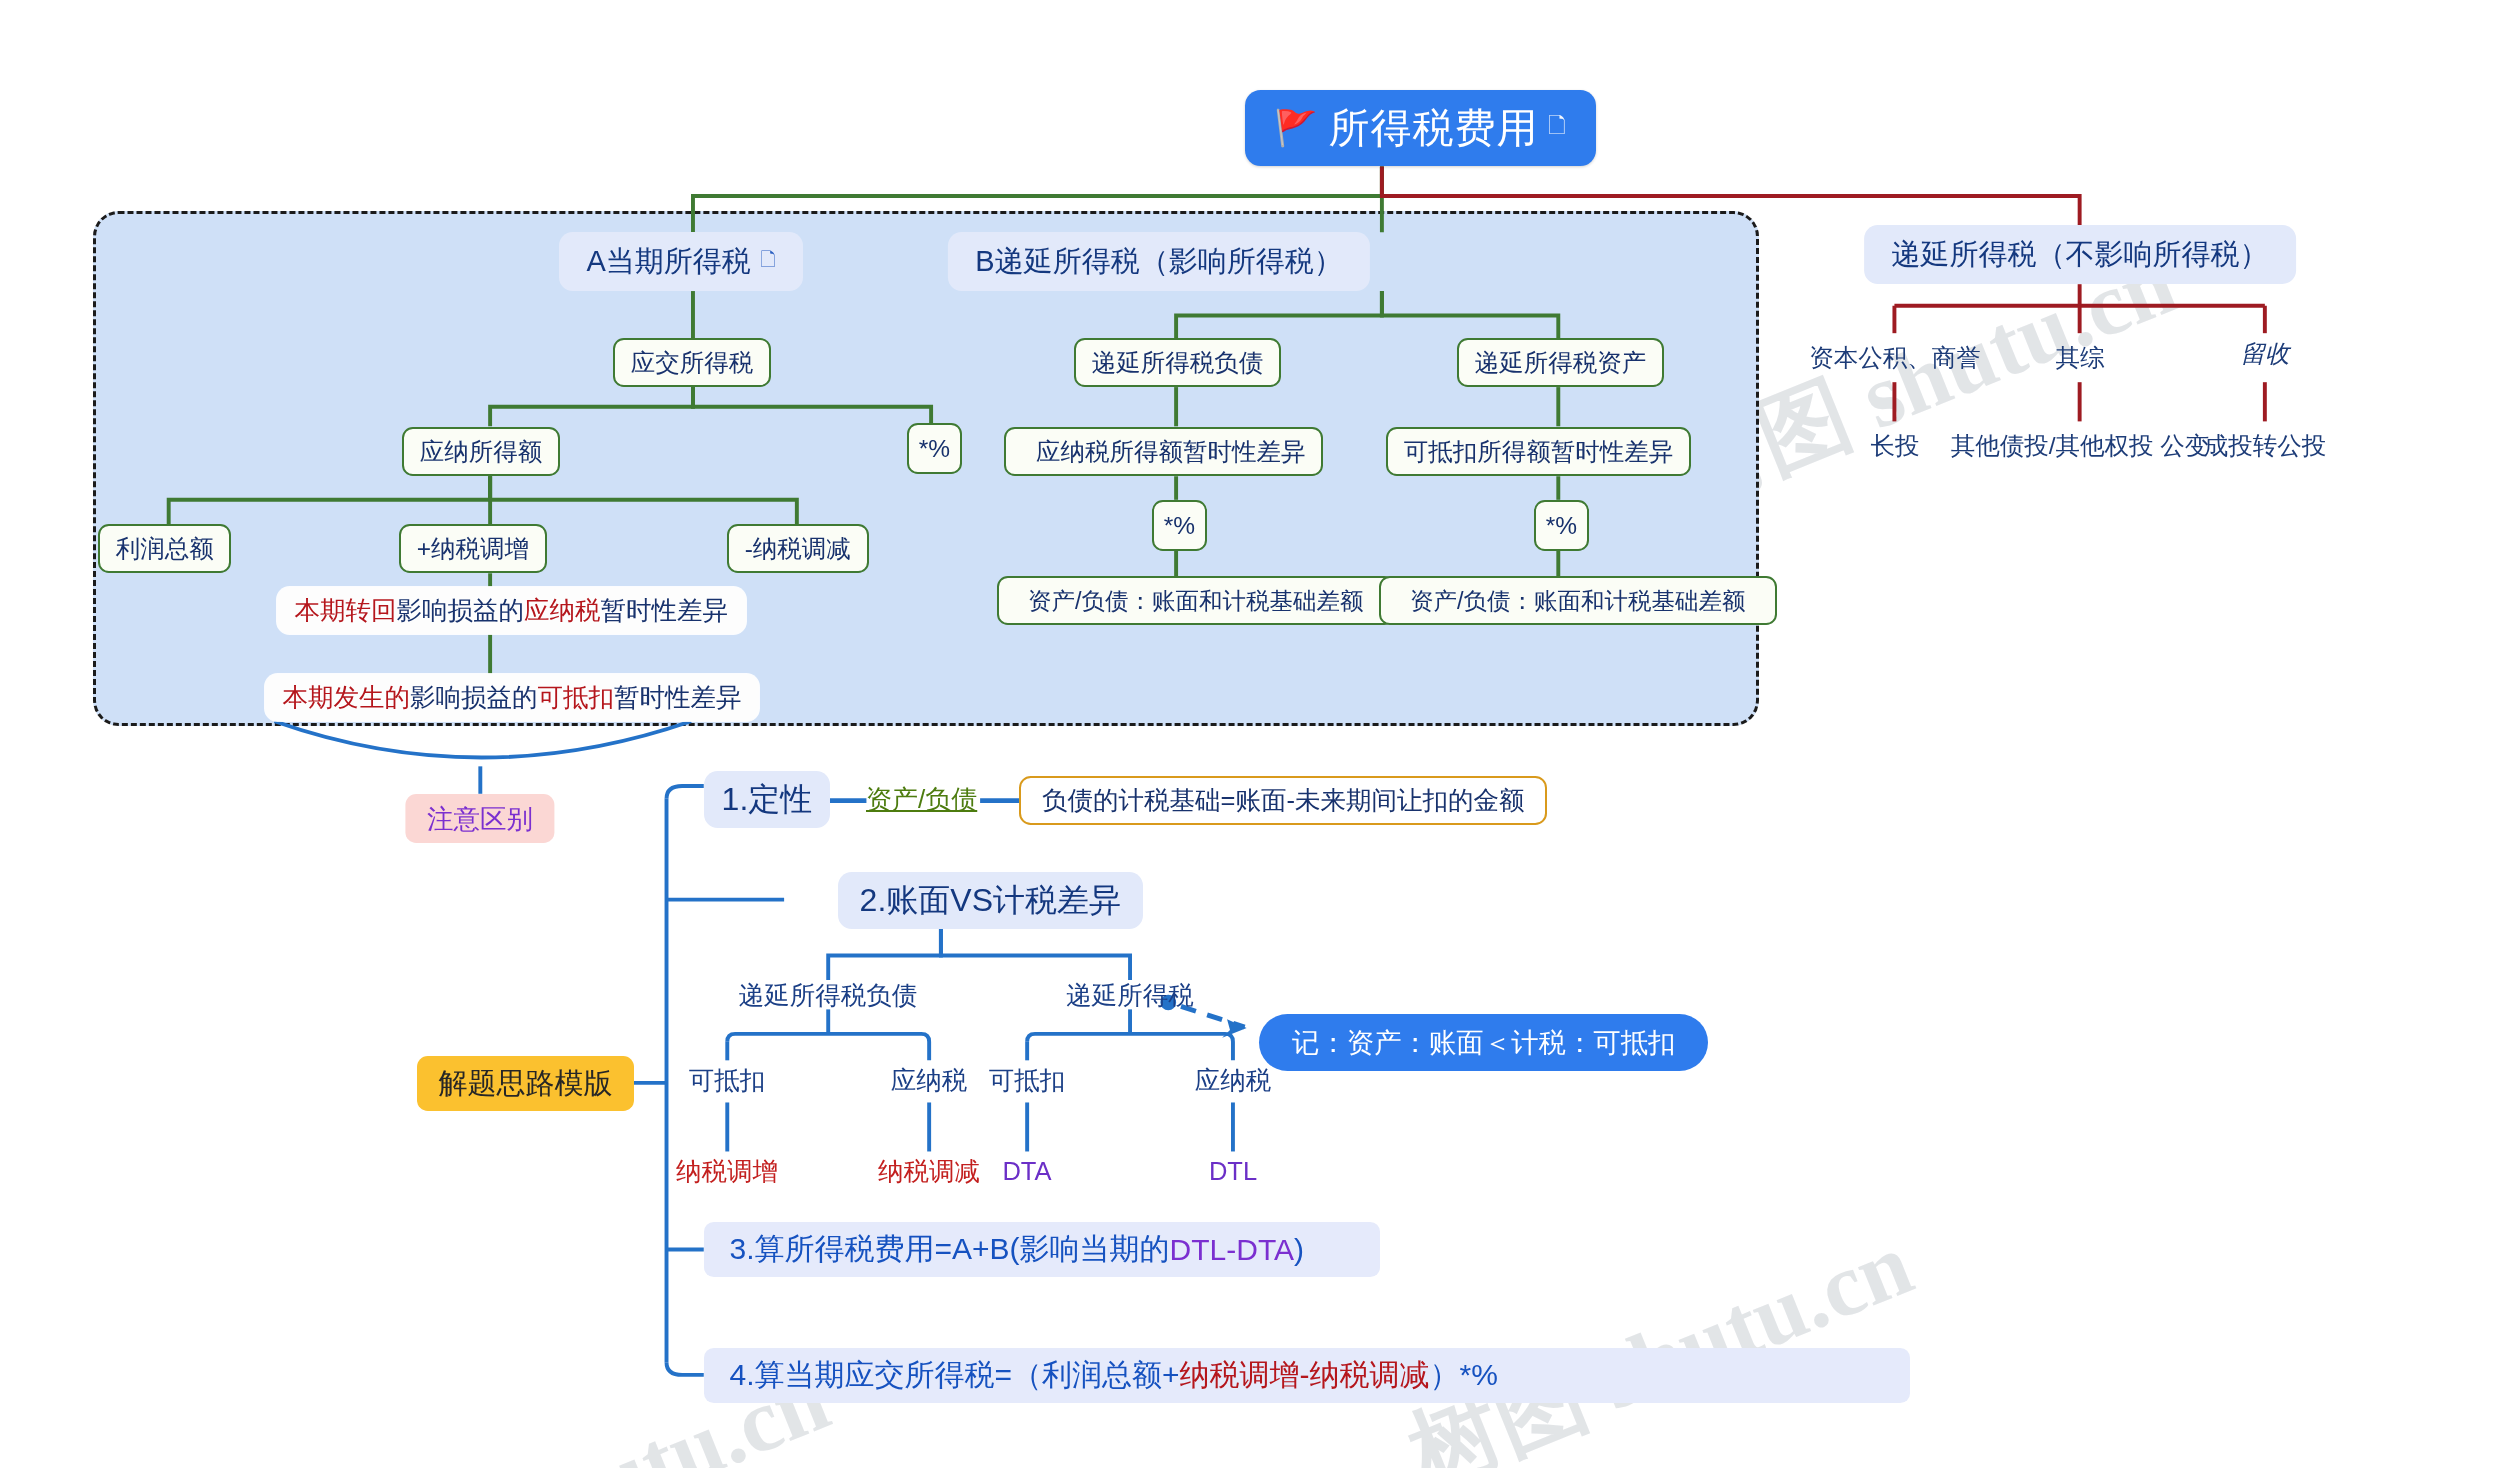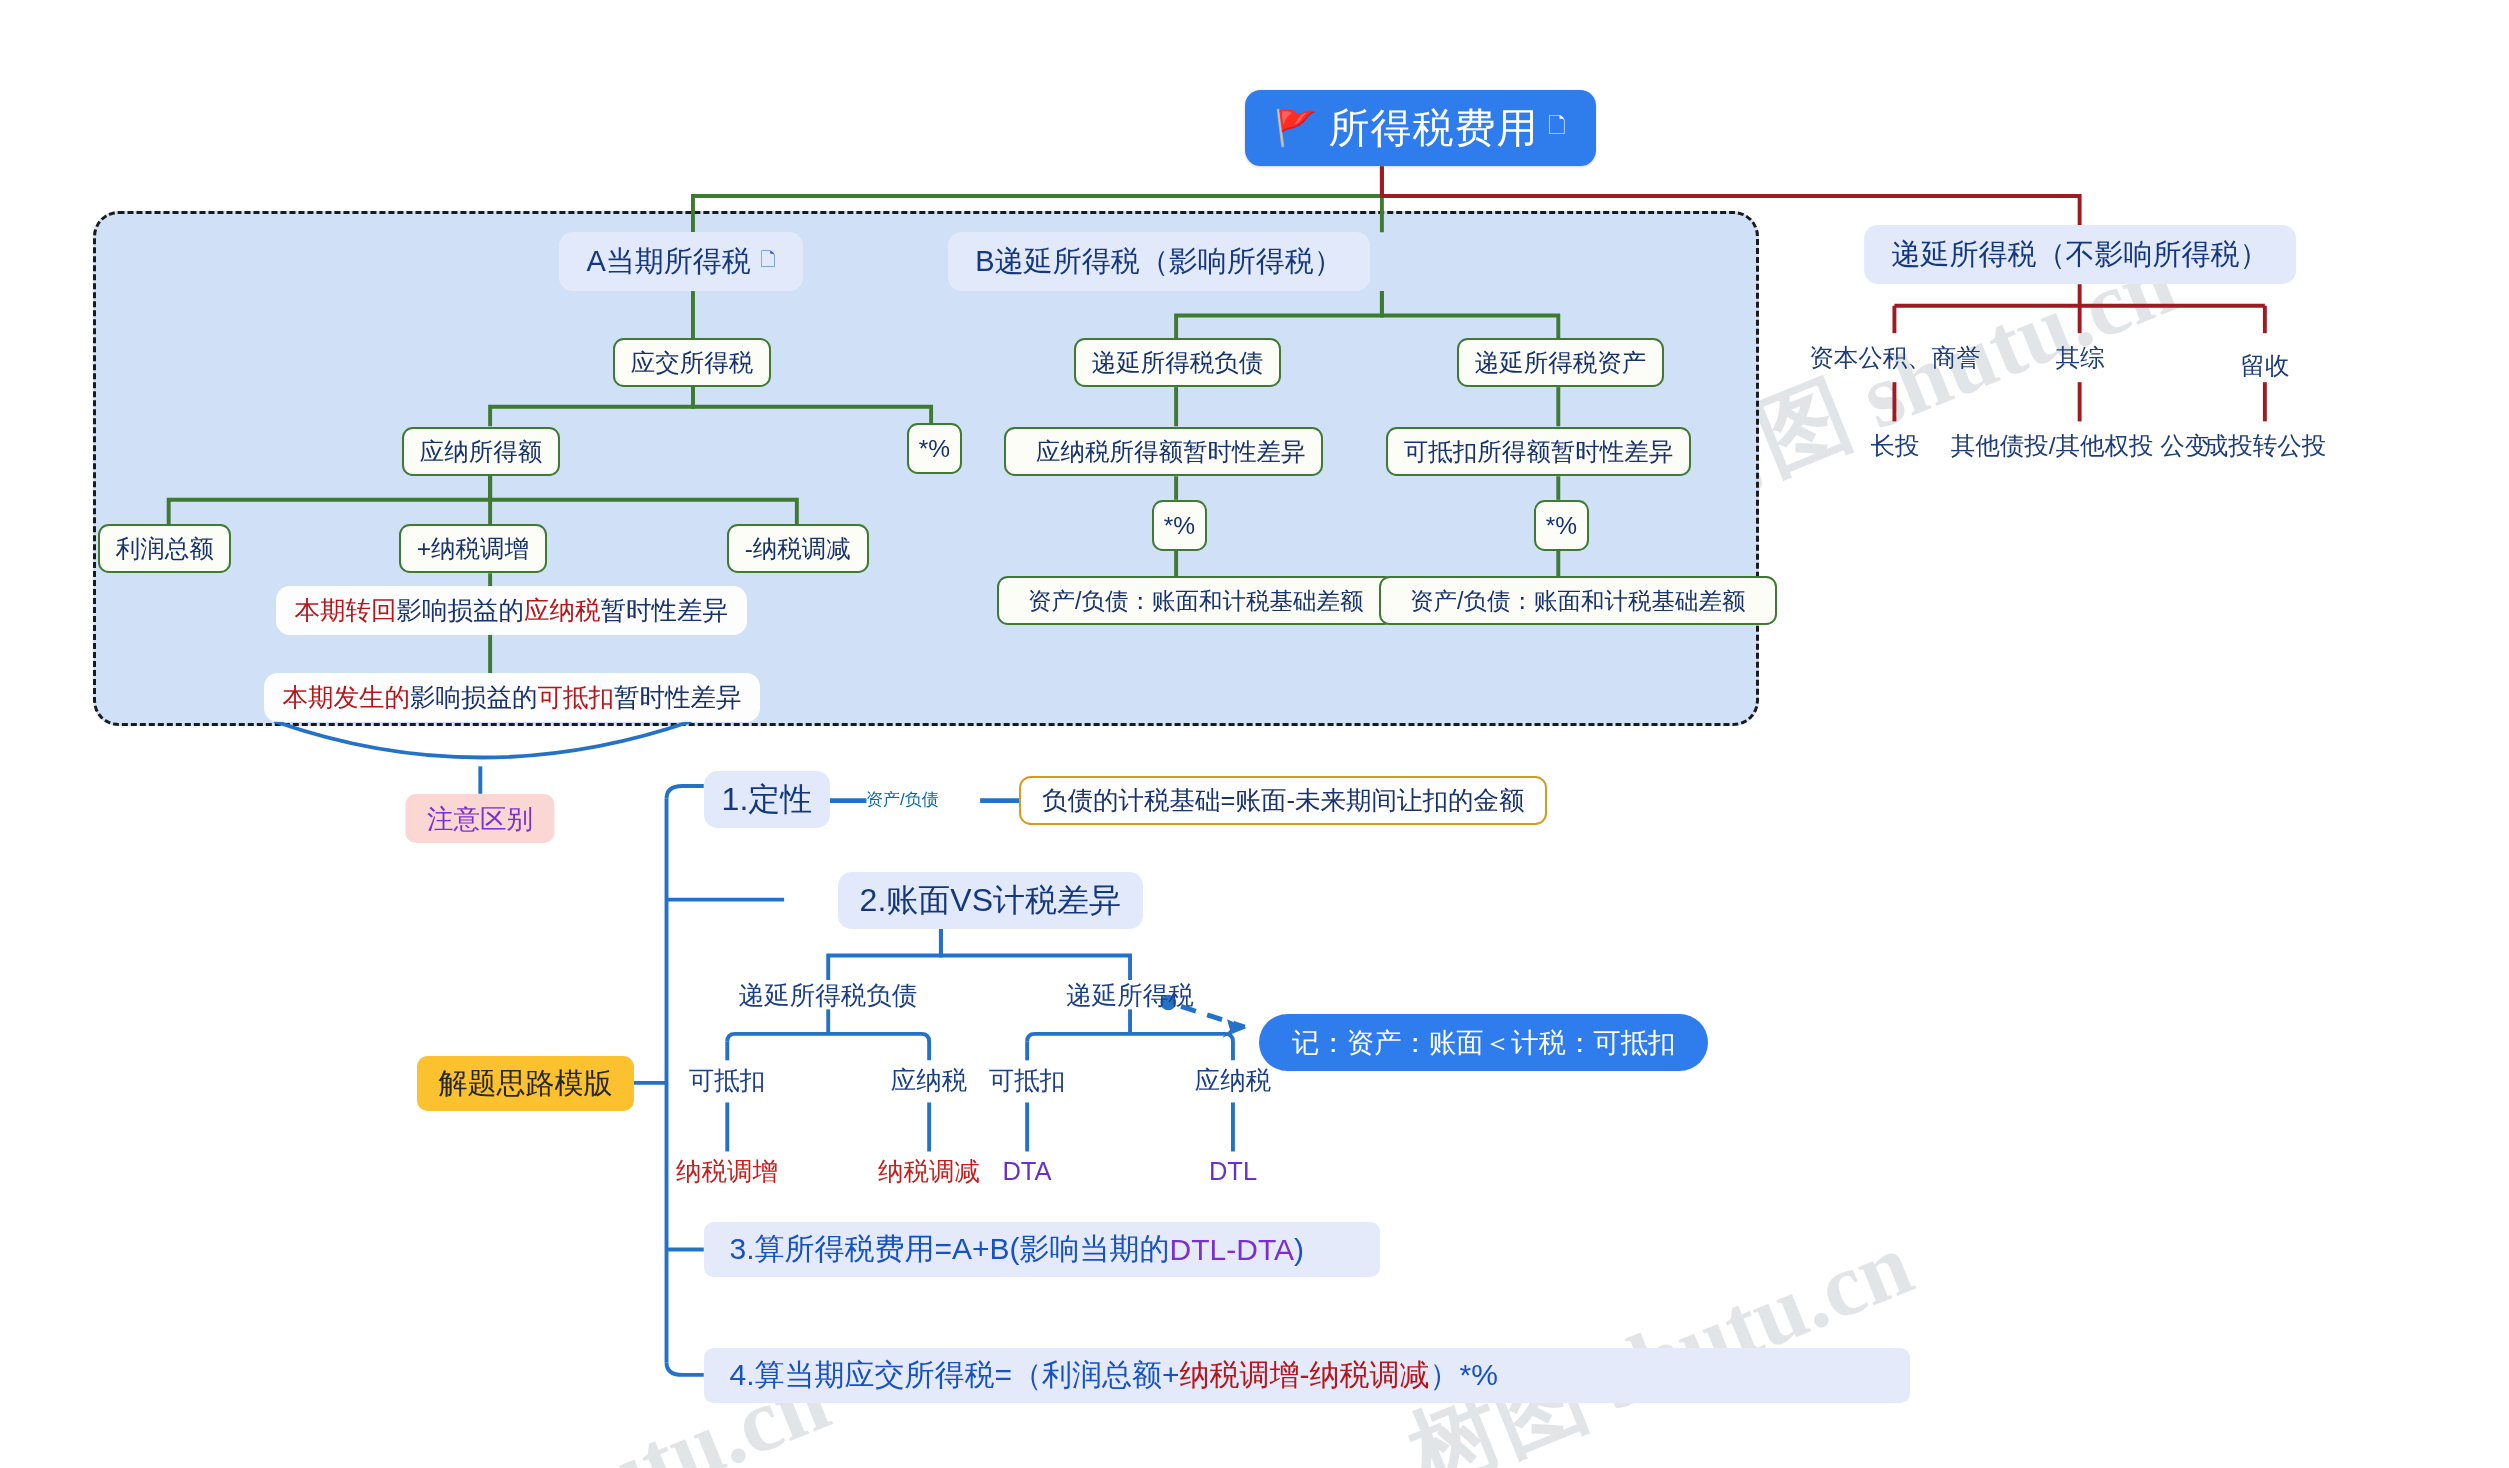--- a/index.html
+++ b/index.html
@@ -92,21 +92,21 @@
     font-size:30px;height:55px;padding:0 25.5px;justify-content:flex-start;
   }
   .stepbar .purple{color:#7b2fd0;}
   .stepbar .red{color:#b5161c;}
   .stepbar .blu{color:#1652c0;}
 
   
   .blbl{color:#1b3f86;font-size:25.5px;background:transparent;}
   .blbl.red{color:#c3201f;}
   .blbl.purple{color:#6b2fc7;}
-  .sublabel{color:#0369a1;font-size:17px;background:transparent;}
+  .sublabel{color:#4d7c0f;font-size:26px;background:transparent;text-decoration:underline;}
 </style>
 </head>
 <body>
 
 <div id="stage">
 
   <div class="wm" style="left:157px;top:461px;font-size:102px;transform:rotate(-22deg);">树图 shutu.cn</div>
   <div class="wm" style="left:1656px;top:421px;font-size:90px;transform:rotate(-22deg);">树图 shutu.cn</div>
   <div class="wm" style="left:1392px;top:1402px;font-size:90px;transform:rotate(-22deg);">树图 shutu.cn</div>
   <div class="wm" style="left:500px;top:1470px;font-size:90px;transform:rotate(-22deg);">shutu.cn</div>
@@ -234,21 +234,21 @@
   <div class="node gbox pct" style="left:1152px;top:500px;">*%</div>
   <div class="node gbox pct" style="left:1534px;top:500px;">*%</div>
 
   <div class="node gbox sm" style="left:997px;top:576px;">资产/负债：账面和计税基础差额</div>
   <div class="node gbox sm" style="left:1379px;top:576px;">资产/负债：账面和计税基础差额</div>
 
   <div class="node lav" style="left:2080px;top:225px;transform:translateX(-50%);">递延所得税（不影响所得税）</div>
 
   <div class="node ptxt" style="left:1895px;top:333px;transform:translateX(-50%);height:49px;">资本公积、商誉</div>
   <div class="node ptxt" style="left:2080px;top:333px;transform:translateX(-50%);height:49px;">其综</div>
-  <div class="node ptxt" style="left:2265px;top:341px;transform:translateX(-50%);height:49px;">留收</div>
+  <div class="node ptxt" style="left:2265px;top:329px;transform:translateX(-50%);height:49px;font-style:italic;">留收</div>
 
   <div class="node ptxt" style="left:1895px;top:421px;transform:translateX(-50%);height:49px;">长投</div>
   <div class="node ptxt" style="left:2080px;top:421px;transform:translateX(-50%);height:49px;">其他债投/其他权投 公变</div>
   <div class="node ptxt" style="left:2265px;top:421px;transform:translateX(-50%);height:49px;">成投转公投</div>
 
   <div class="node pink" style="left:480px;top:794px;transform:translateX(-50%);">注意区别</div>
 
   <div class="node yellow" style="left:417px;top:1056px;">解题思路模版</div>
 
   <div class="node lav" style="left:704px;top:771px;font-size:32px;height:57px;padding:0 17.6px;">1.定性</div>

